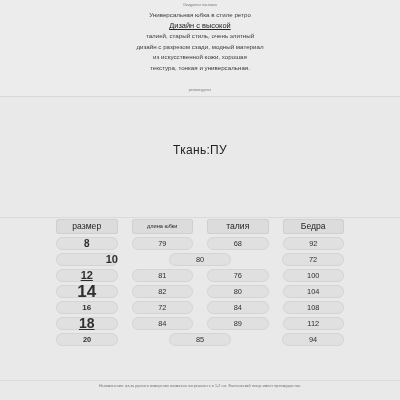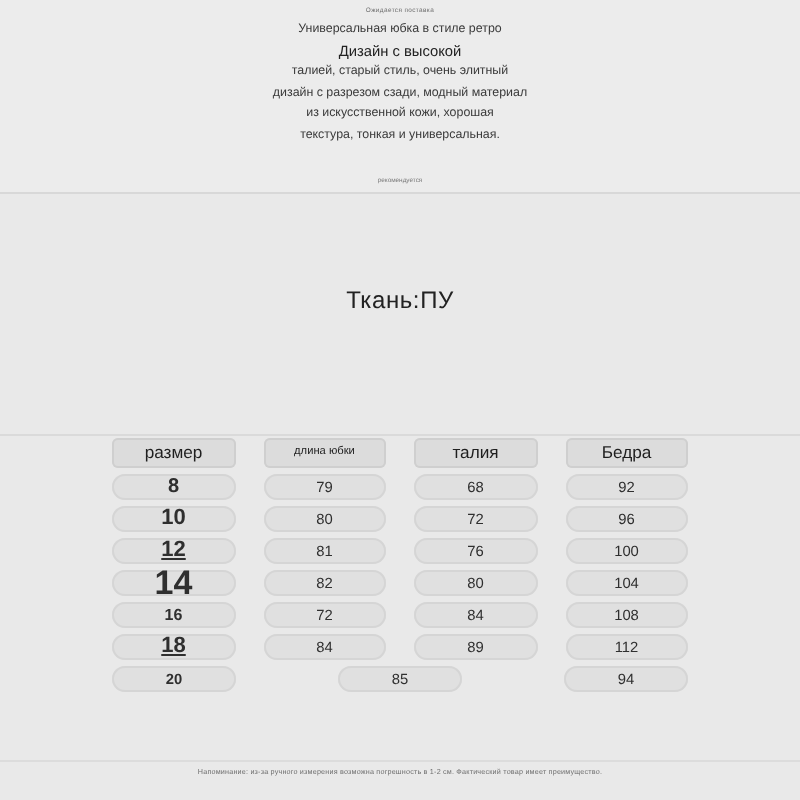--- a/index.html
+++ b/index.html
@@ -43,20 +43,21 @@
     margin:0 auto 2px auto;
     font-size:6.2px;
     line-height:8.4px;
     color:#3a3a3a;
     white-space:nowrap;
   }
   .desc-lines .ln.strong{
     font-size:7.4px;
     line-height:9px;
     color:#222;
+    text-decoration:underline;
   }
   .tiny-bottom{
     position:absolute;
     left:0;right:0;
     top:88px;
     text-align:center;
     font-size:3.2px;
     color:#7a7a7a;
   }
 
@@ -110,25 +111,25 @@
     box-shadow:inset 0 0 0 1px #cfcfcf;
     color:#1f1f1f;
   }
   .head .cell.small{
     font-size:5.6px;
   }
   .cell.size{
     font-weight:bold;
   }
   .s-8 {font-size:10px;}
-  .s-10{font-size:11px;}
+  .s-10{font-size:11px;text-align:right;}
   .s-12{font-size:11px;text-decoration:underline;}
   .s-14{font-size:17px;}
   .s-16{font-size:8px;}
-  .s-18{font-size:11px;text-decoration:underline;}
+  .s-18{font-size:14px;text-decoration:underline;}
   .s-20{font-size:7.4px;}
 
   
   .footnote{
     position:absolute;
     left:0;right:0;
     top:384px;
     text-align:center;
     font-size:3.6px;
     color:#6f6f6f;
@@ -175,21 +176,20 @@
       <div class="cell size s-8">8</div>
       <div class="cell">79</div>
       <div class="cell">68</div>
       <div class="cell">92</div>
     </div>
 
     <div class="trow">
       <div class="cell size s-10">10</div>
       <div class="cell">80</div>
       <div class="cell">72</div>
-      <div class="cell">96</div>
     </div>
 
     <div class="trow">
       <div class="cell size s-12">12</div>
       <div class="cell">81</div>
       <div class="cell">76</div>
       <div class="cell">100</div>
     </div>
 
     <div class="trow">

